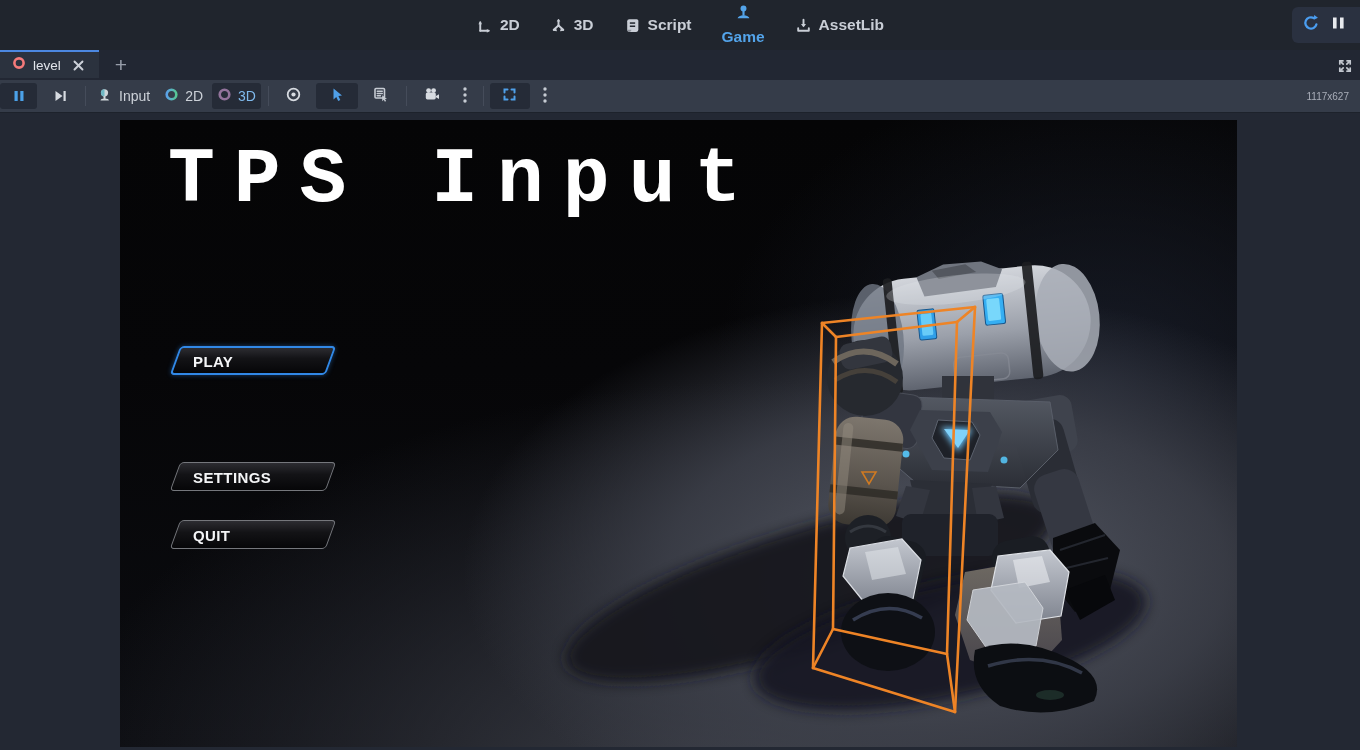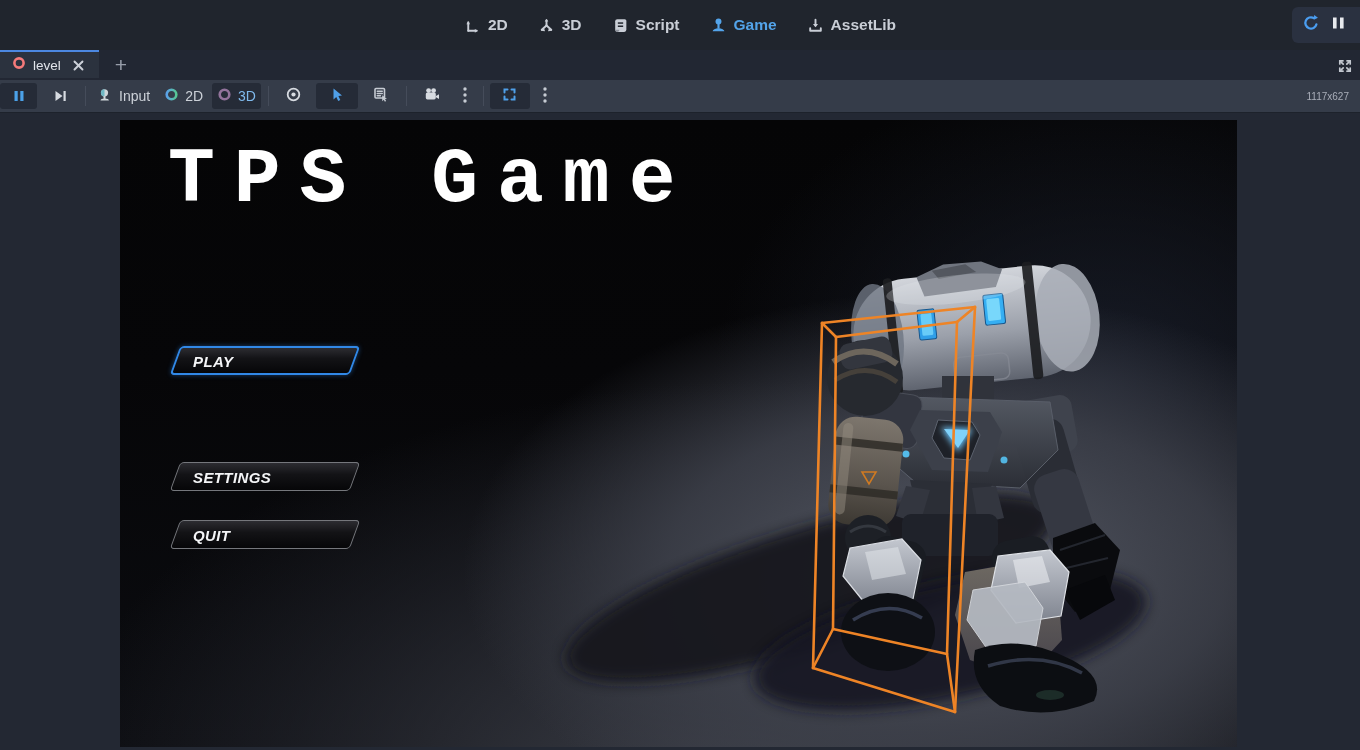--- a/index.html
+++ b/index.html
@@ -7,21 +7,21 @@
     width:1360px;height:750px;position:relative;overflow:hidden;
     background:#232833;font-family:"Liberation Sans",sans-serif;
     -webkit-font-smoothing:antialiased;
   }
   
   .topbar{position:absolute;left:0;top:0;width:1360px;height:50px;background:#20252d;
     display:flex;align-items:center;justify-content:center;}
   .topnav{display:flex;gap:30px;align-items:center;}
   .topnav-item{display:flex;align-items:center;gap:7px;color:#c9ced6;font-weight:bold;
     font-size:15.5px;cursor:default;}
-  .topnav-item.active{color:#53a4ea;}
+  .topnav-item.active{color:#53a4ea;flex-direction:column;}
   .topnav-item svg{display:block;}
   .topbar-right{position:absolute;right:0;top:7px;height:36px;width:58px;background:#2a3140;
     border-radius:6px 0 0 6px;display:flex;align-items:center;gap:12px;padding-left:10px;overflow:hidden;}
   
   .tabbar{position:absolute;left:0;top:50px;width:1360px;height:30px;background:#222733;}
   .tab{position:absolute;left:0;top:0;height:28px;width:99px;background:#2b323e;
     border-top:2px solid #4c88e2;display:flex;align-items:center;gap:7px;padding:0 0 0 12px;box-sizing:border-box;}
   .tab-label{color:#e1e4ea;font-size:13.5px;}
   .tab-close{margin-left:4px;display:flex;align-items:center;}
   .tab-add{position:absolute;left:106px;top:0;width:30px;height:30px;display:flex;align-items:center;
@@ -42,21 +42,21 @@
   .viewport{position:absolute;left:120px;top:120px;width:1117px;height:627px;overflow:hidden;
     background:
       radial-gradient(620px 360px at 74% 72%, rgba(86,90,101,.95), rgba(62,65,75,.85) 45%, rgba(30,32,40,0) 78%),
       radial-gradient(900px 520px at 58% 108%, rgba(68,71,81,.9), rgba(40,42,50,.5) 55%, rgba(10,11,15,0) 80%),
       radial-gradient(520px 420px at 88% 42%, rgba(27,32,45,.85), rgba(10,12,18,0) 75%),
       linear-gradient(180deg,#050506 0%,#060608 40%,#0b0c10 100%);
   }
   .game-title{position:absolute;left:48px;top:16px;color:#ffffff;
     font-family:"Liberation Mono","DejaVu Sans Mono",monospace;font-weight:bold;
     font-size:78px;letter-spacing:19px;white-space:pre;}
-  .menu-btn{position:absolute;left:55px;width:180px;height:29px;font-style:italic;}
+  .menu-btn{position:absolute;left:55px;width:156px;height:29px;}
   .menu-btn .shape{position:absolute;inset:0;transform:skewX(-20deg);border-radius:4px;
     background:linear-gradient(180deg,#2c2c31 0%,#131316 42%,#060608 100%);
     border:1px solid #75777c;box-sizing:border-box;}
   .menu-btn.focused .shape{border:2px solid #3188e6;box-shadow:0 0 5px rgba(49,136,230,.45);}
   .menu-btn .mlabel{position:absolute;left:18px;top:50%;transform:translateY(-50%);
     color:#f4f5f7;font-weight:bold;font-size:15px;letter-spacing:.4px;}
   .robot-svg{position:absolute;left:0;top:0;}
 </style>
 </head>
 <body>
@@ -405,21 +405,21 @@
       <path d="M716 217 L713 509"></path>
       <path d="M837 202 L827 534"></path>
       <path d="M855 187 L835 592"></path>
       <path d="M693 548 L835 592"></path>
       <path d="M713 509 L827 534"></path>
       <path d="M693 548 L713 509"></path>
       <path d="M835 592 L827 534"></path>
     </g>
   </svg>
 
-  <div class="game-title">TPS Game</div>
+  <div class="game-title">TPS Input</div>
 
   <div class="menu-btn focused" style="top:226px;">
     <div class="shape"></div>
     <span class="mlabel">PLAY</span>
   </div>
   <div class="menu-btn" style="top:342px;">
     <div class="shape"></div>
     <span class="mlabel">SETTINGS</span>
   </div>
   <div class="menu-btn" style="top:400px;">

